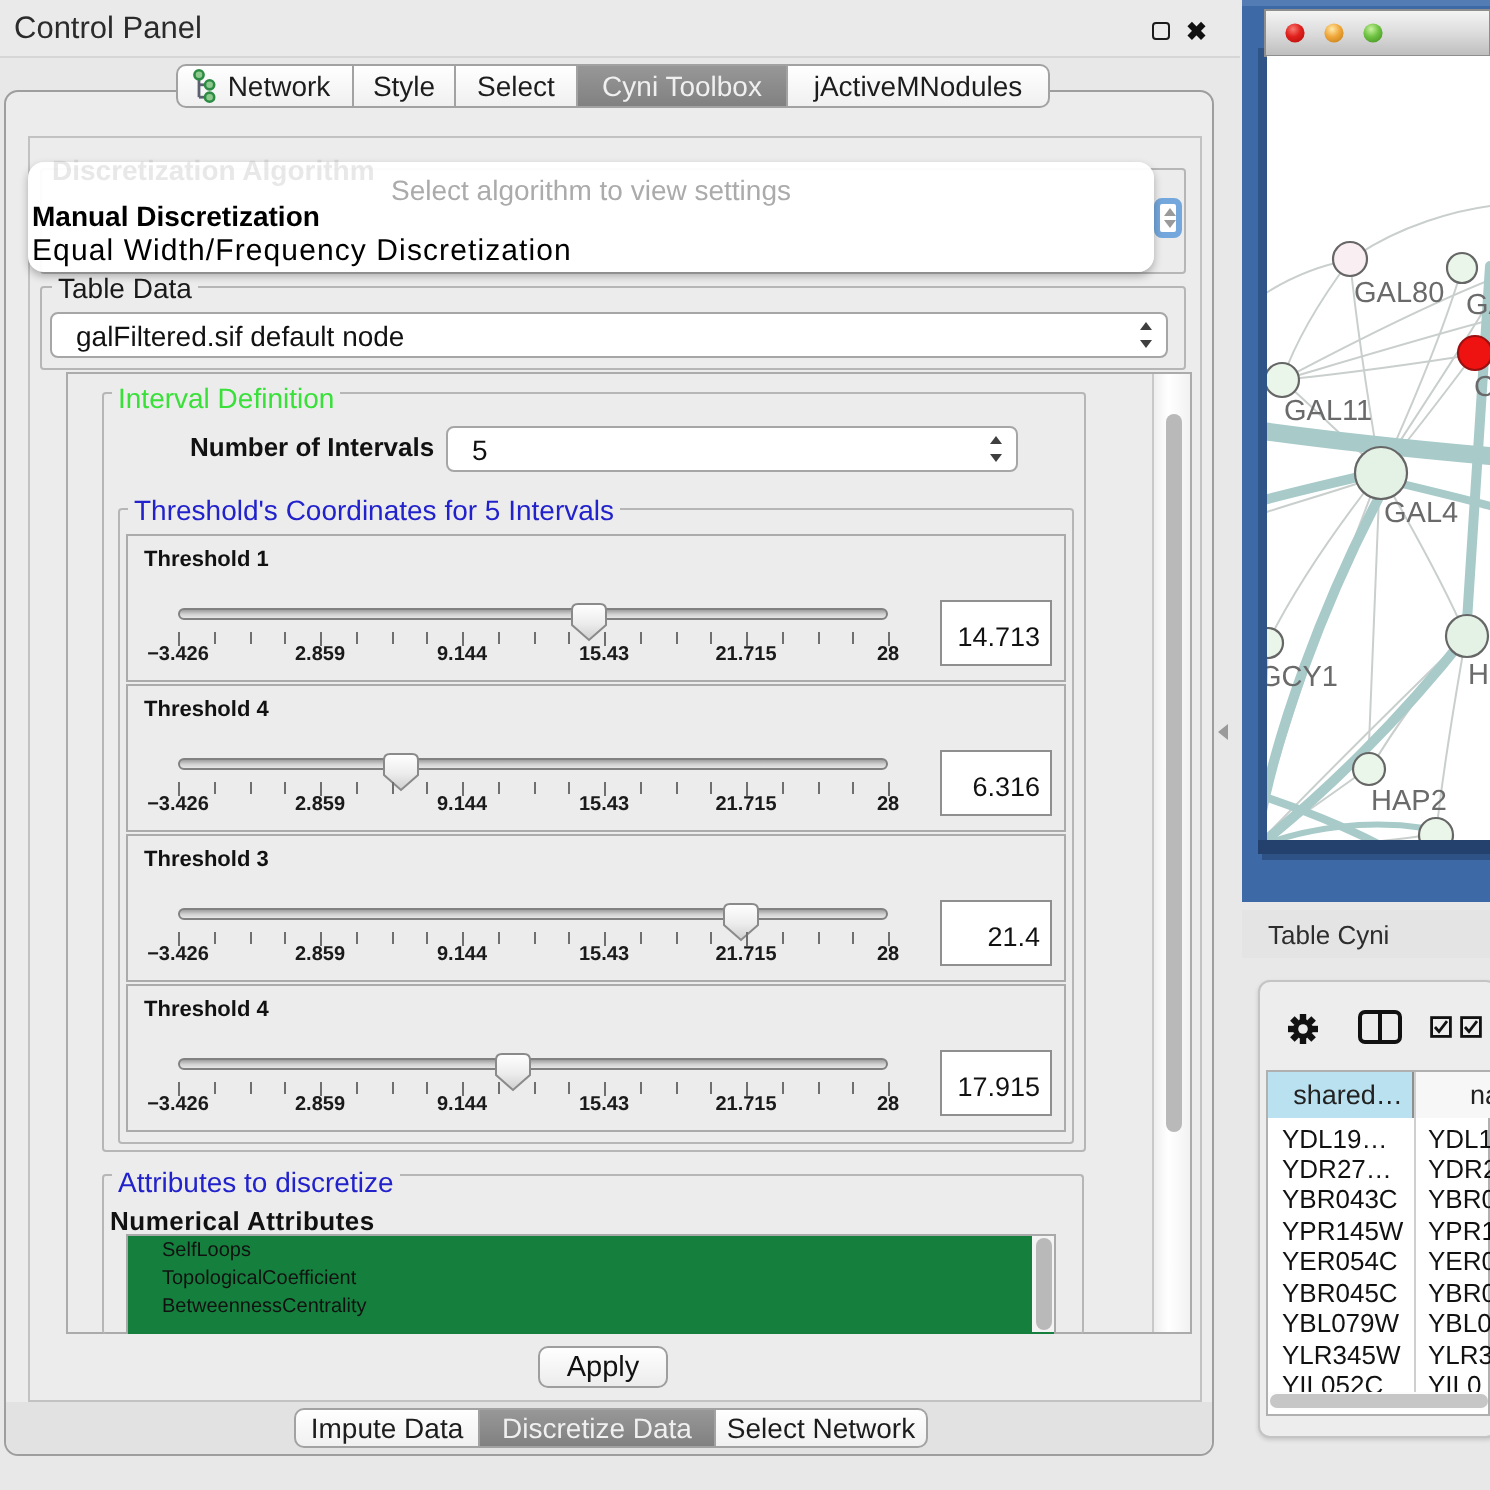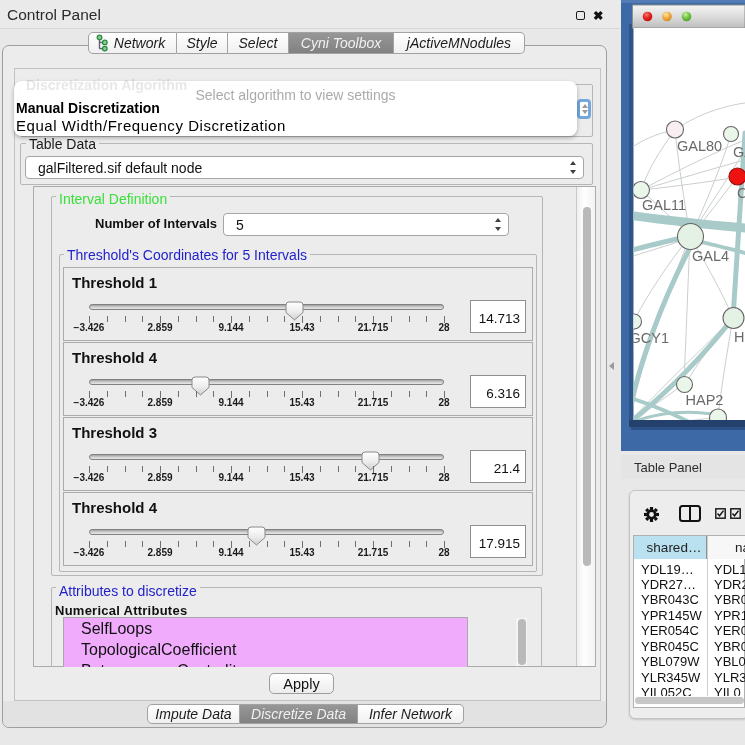--- a/index.html
+++ b/index.html
@@ -4,21 +4,21 @@
 * { margin:0; padding:0; box-sizing:border-box; }
 html,body { width:745px; height:745px; overflow:hidden; background:#e8e8e8;
   font-family:"Liberation Sans", sans-serif; -webkit-font-smoothing:antialiased; }
 .abs { position:absolute; }
 
 #titlebar { position:absolute; left:0; top:0; width:620px; height:29px; background:#eaeaea; border-bottom:1px solid #d6d6d6; }
 #titlebar .t { position:absolute; left:7px; top:6px; font-size:15.5px; color:#2b2b2b; }
 #float-ic { position:absolute; left:576px; top:10.5px; width:9px; height:9px; border:1.6px solid #1a1a1a; border-radius:2px; }
 #close-ic { position:absolute; left:593px; top:8px; font-size:12.5px; font-weight:bold; color:#111; }
 
-.seg { position:absolute; display:flex; height:22px; z-index:30;font-style:italic; }
+.seg { position:absolute; display:flex; height:22px; z-index:30; }
 .seg .s { height:22px; line-height:21px; text-align:center; font-size:14px; color:#1c1c1c;
   background:linear-gradient(#ffffff,#f0f0f0); border:1px solid #a2a2a2; border-left:none; position:relative; }
 .seg .s.first { border-left:1px solid #a2a2a2; border-radius:5px 0 0 5px; }
 .seg .s.last { border-radius:0 5px 5px 0; }
 .seg .s.sel { background:linear-gradient(#979797,#818181); color:#f0f0f0; }
 
 #outerpanel { position:absolute; left:2px; top:45px; width:605px; height:683px; background:#ececec;
   border:1px solid #9e9e9e; border-radius:7px; }
 #innerpanel { position:absolute; left:14px; top:68px; width:587px; height:633px; background:#ececec;
   border:1px solid #c2c2c2; }
@@ -32,30 +32,30 @@
 .spin:before { content:""; position:absolute; left:0.5px; top:0; border-left:3.5px solid transparent;
   border-right:3.5px solid transparent; border-bottom:4.5px solid #3f3f3f; }
 .spin:after { content:""; position:absolute; left:0.5px; bottom:0; border-left:3.5px solid transparent;
   border-right:3.5px solid transparent; border-top:4.5px solid #3f3f3f; }
 
 #scrollpane { position:absolute; left:33px; top:186px; width:563px; height:481px; border:1px solid #ababab; background:#ececec; }
 #vsb { position:absolute; left:576px; top:187px; width:19px; height:479px; background:linear-gradient(90deg,#efefef,#ffffff 40%,#f2f2f2); border-left:1px solid #c9c9c9; }
 #vsb .th { position:absolute; left:5.5px; top:20px; width:8px; height:359px; background:#b9b9b9; border-radius:4px; }
 
 .trow { position:absolute; left:63px; width:470px; height:74px; border:1px solid #ababab; background:#ececec; }
-.tlab { position:absolute; left:8px; top:6px; font-size:15px; font-weight:bold; color:#111; }
+.tlab { position:absolute; left:8px; top:6px; font-size:11px; font-weight:bold; color:#111; }
 .track { position:absolute; left:89px; width:355px; height:6px; border-radius:3px;
   background:linear-gradient(#9f9f9f,#d2d2d2 55%,#e6e6e6); border:1px solid #818181; border-width:1px 1px 1px 1px; }
 .thumb { position:absolute; }
 .tick { position:absolute; width:1px; background:#6f6f6f; }
 .ticklab { position:absolute; transform:translateX(-50%); font-size:10px; font-weight:bold; color:#1a1a1a; }
 .vbox { position:absolute; left:470px; width:56px; height:33px; background:#fff; border:1px solid #8f8f8f;
   font-size:13.5px; color:#111; text-align:right; padding:10px 5px 0 0; }
 
-#attrlist { position:absolute; left:63px; top:617px; width:405px; height:50px; background:#f0abfc; border:1px solid #a9a9a9; border-bottom:none; overflow:hidden; font-size:16px; color:#111; }
+#attrlist { position:absolute; left:63px; top:617px; width:465px; height:50px; background:#15803d; border:1px solid #a9a9a9; border-bottom:none; overflow:hidden; font-size:10px; color:#111; }
 #attrlist div { padding:2.3px 0 0.8px 17px; }
 #listsb { position:absolute; left:516px; top:618px; width:11px; height:48px; background:#f4f4f4; }
 #listsb .th { position:absolute; left:1.5px; top:1px; width:8px; height:46px; background:#b9b9b9; border-radius:4px; }
 
 #apply { position:absolute; left:269px; top:673px; width:65px; height:21px; background:linear-gradient(#ffffff,#ececec);
   border:1px solid #9e9e9e; border-radius:5px; text-align:center; font-size:14.5px; color:#111; line-height:20px; }
 
 #popup { position:absolute; left:14px; top:81px; width:563px; height:55px; background:rgba(255,255,255,0.96);
   border-radius:8px; box-shadow:0 2px 4px rgba(0,0,0,0.28); }
 #popup .ghost { position:absolute; left:12px; top:-4px; font-size:14px; font-weight:bold; color:rgba(140,140,140,0.2); }
@@ -326,21 +326,21 @@
   <span class="hint">Select algorithm to view settings</span>
   <span class="i1">Manual Discretization</span>
   <span class="i2">Equal Width/Frequency Discretization</span>
 </div>
 
 <div style="position:absolute;left:3px;top:701px;width:603px;height:26px;background:#e2e2e2;border-radius:0 0 7px 7px"></div>
 
 <div class="seg" style="left:147px;top:704px;height:20px">
   <div class="s first" style="width:93px;height:20px;line-height:19px">Impute Data</div>
   <div class="s sel" style="width:118px;height:20px;line-height:19px">Discretize Data</div>
-  <div class="s last" style="width:106px;height:20px;line-height:19px">Infer Network</div>
+  <div class="s last" style="width:106px;height:20px;line-height:19px">Select Network</div>
 </div>
 
 <svg width="124" height="451" viewBox="621 0 124 451" style="position:absolute;left:621px;top:0">
 <defs>
 <linearGradient id="tbar" x1="0" y1="0" x2="0" y2="1">
         <stop offset="0" stop-color="#f5f5f5"></stop>
         <stop offset="0.5" stop-color="#dcdcdc"></stop>
         <stop offset="1" stop-color="#bdbdbd"></stop>
       </linearGradient>
 <radialGradient id="redb" cx="0.4" cy="0.3" r="0.9">
@@ -425,21 +425,21 @@
 <text x="734" y="342">H</text>
 <text x="685.5" y="405">HAP2</text>
 </g>
 </g>
 <circle cx="647.5" cy="16.5" r="4.8" fill="url(#redb)"></circle>
 <circle cx="667" cy="16.5" r="4.8" fill="url(#yelb)"></circle>
 <circle cx="686.5" cy="16.5" r="4.8" fill="url(#grnb)"></circle>
 </svg>
 <div style="position:absolute;left:609px;top:362px;width:0;height:0;border-top:4px solid transparent;border-bottom:4px solid transparent;border-right:5px solid #9a9a9a"></div>
 <div id="tpbar">
-    <span class="t">Table Panel</span>
+    <span class="t">Table Cyni</span>
   </div>
 <div id="tcard"></div>
 <svg width="17" height="17" viewBox="0 0 17 17" style="position:absolute;left:643px;top:506px">
 <g fill="#111">
       <circle cx="8.5" cy="8.5" r="5"></circle>
 <g stroke="#111" stroke-width="3.2">
 <line x1="8.5" y1="1" x2="8.5" y2="4"></line>
         <line x1="8.5" y1="13" x2="8.5" y2="16"></line>
 <line x1="1" y1="8.5" x2="4" y2="8.5"></line>
         <line x1="13" y1="8.5" x2="16" y2="8.5"></line>

